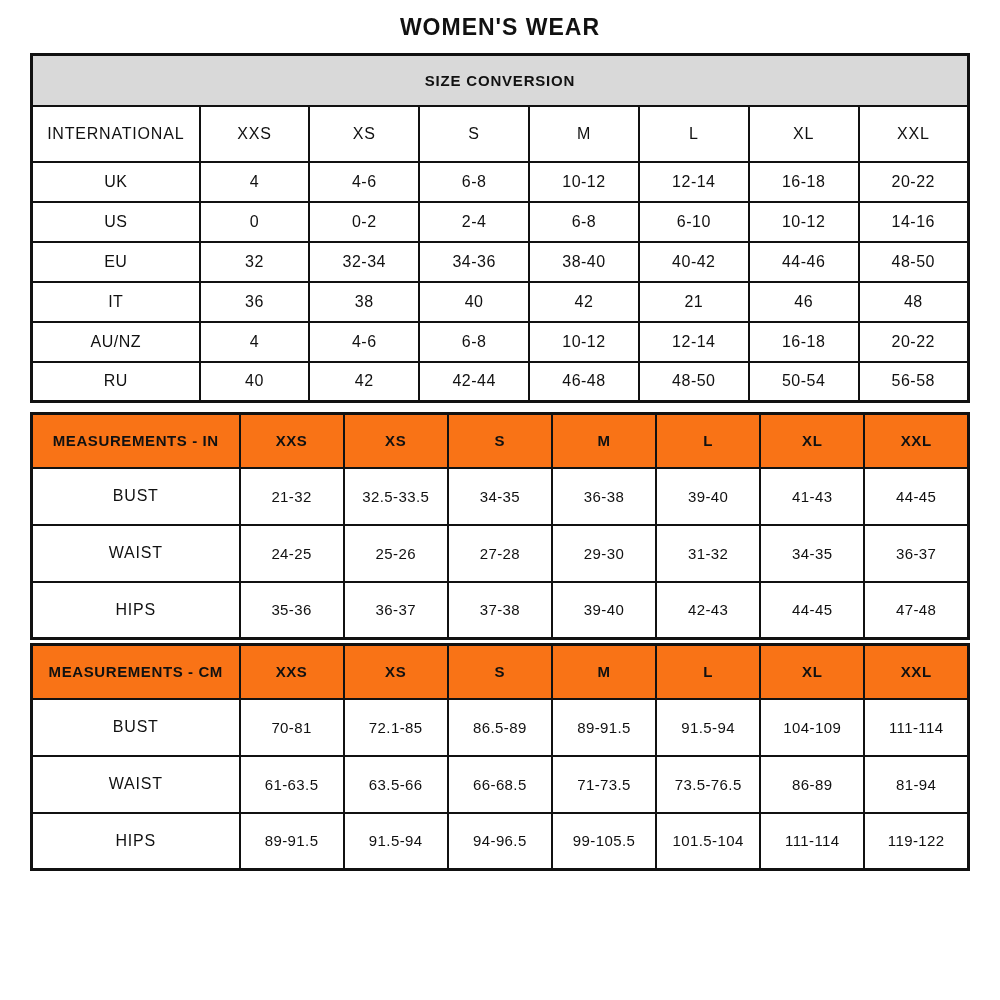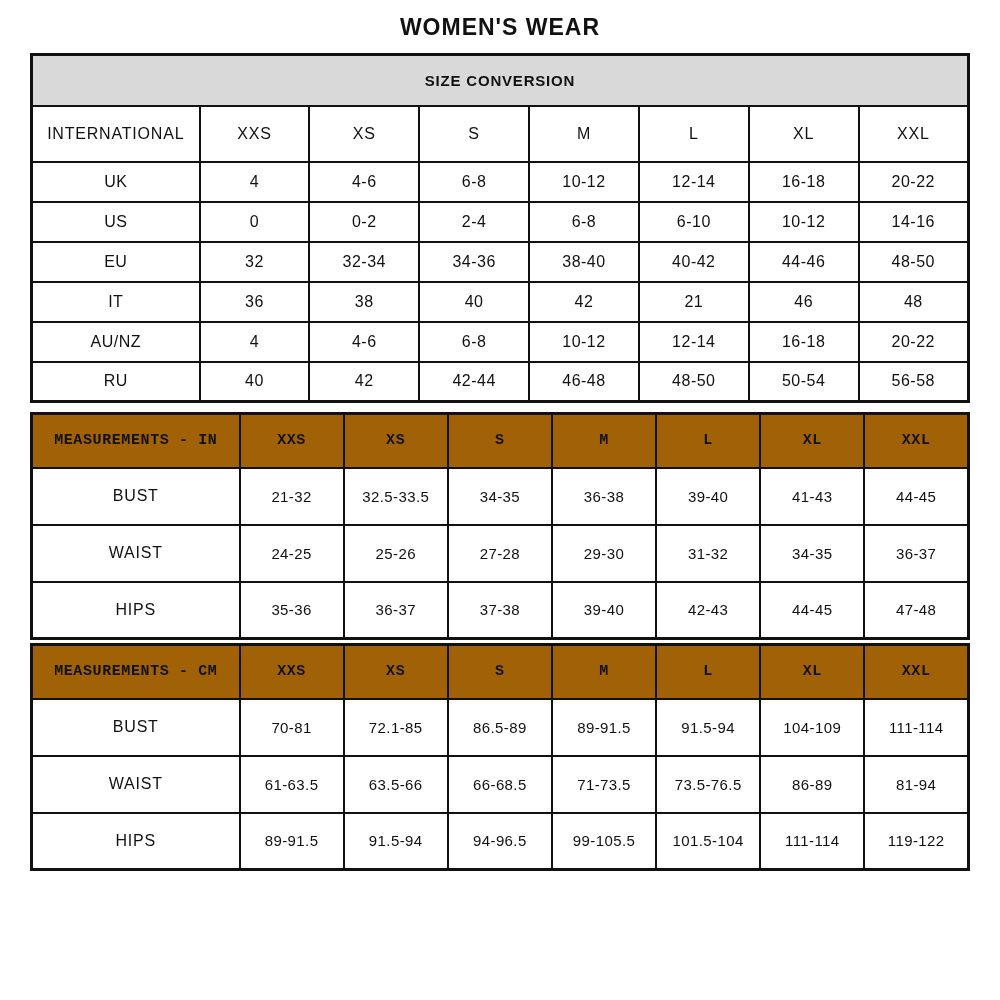--- a/index.html
+++ b/index.html
@@ -44,25 +44,24 @@
     font-size: 16px;
     letter-spacing: 0.8px;
     margin-top: 34px;
   }
   .conv-row td { height: 40px; font-size: 16px; letter-spacing: 0.5px; }
   .conv-col0 { width: 168px; }
   
   .meas { margin-top: 9px; }
   .meas-head td {
     height: 54px;
-    background: #a16207;
+    background: #f97316;
     font-weight: 700;
     font-size: 15px;
     letter-spacing: 0.6px;
-    font-family: Liberation Mono, monospace;
   }
   .meas-row td { height: 57px; font-size: 15px; letter-spacing: 0.4px; }
   .meas-row td.row-label { font-size: 16px; letter-spacing: 0.8px; }
   .meas-col0 { width: 208px; }
   .cm { margin-top: 3px; }
 </style>
 </head>
 <body>
 
 <div class="page">

